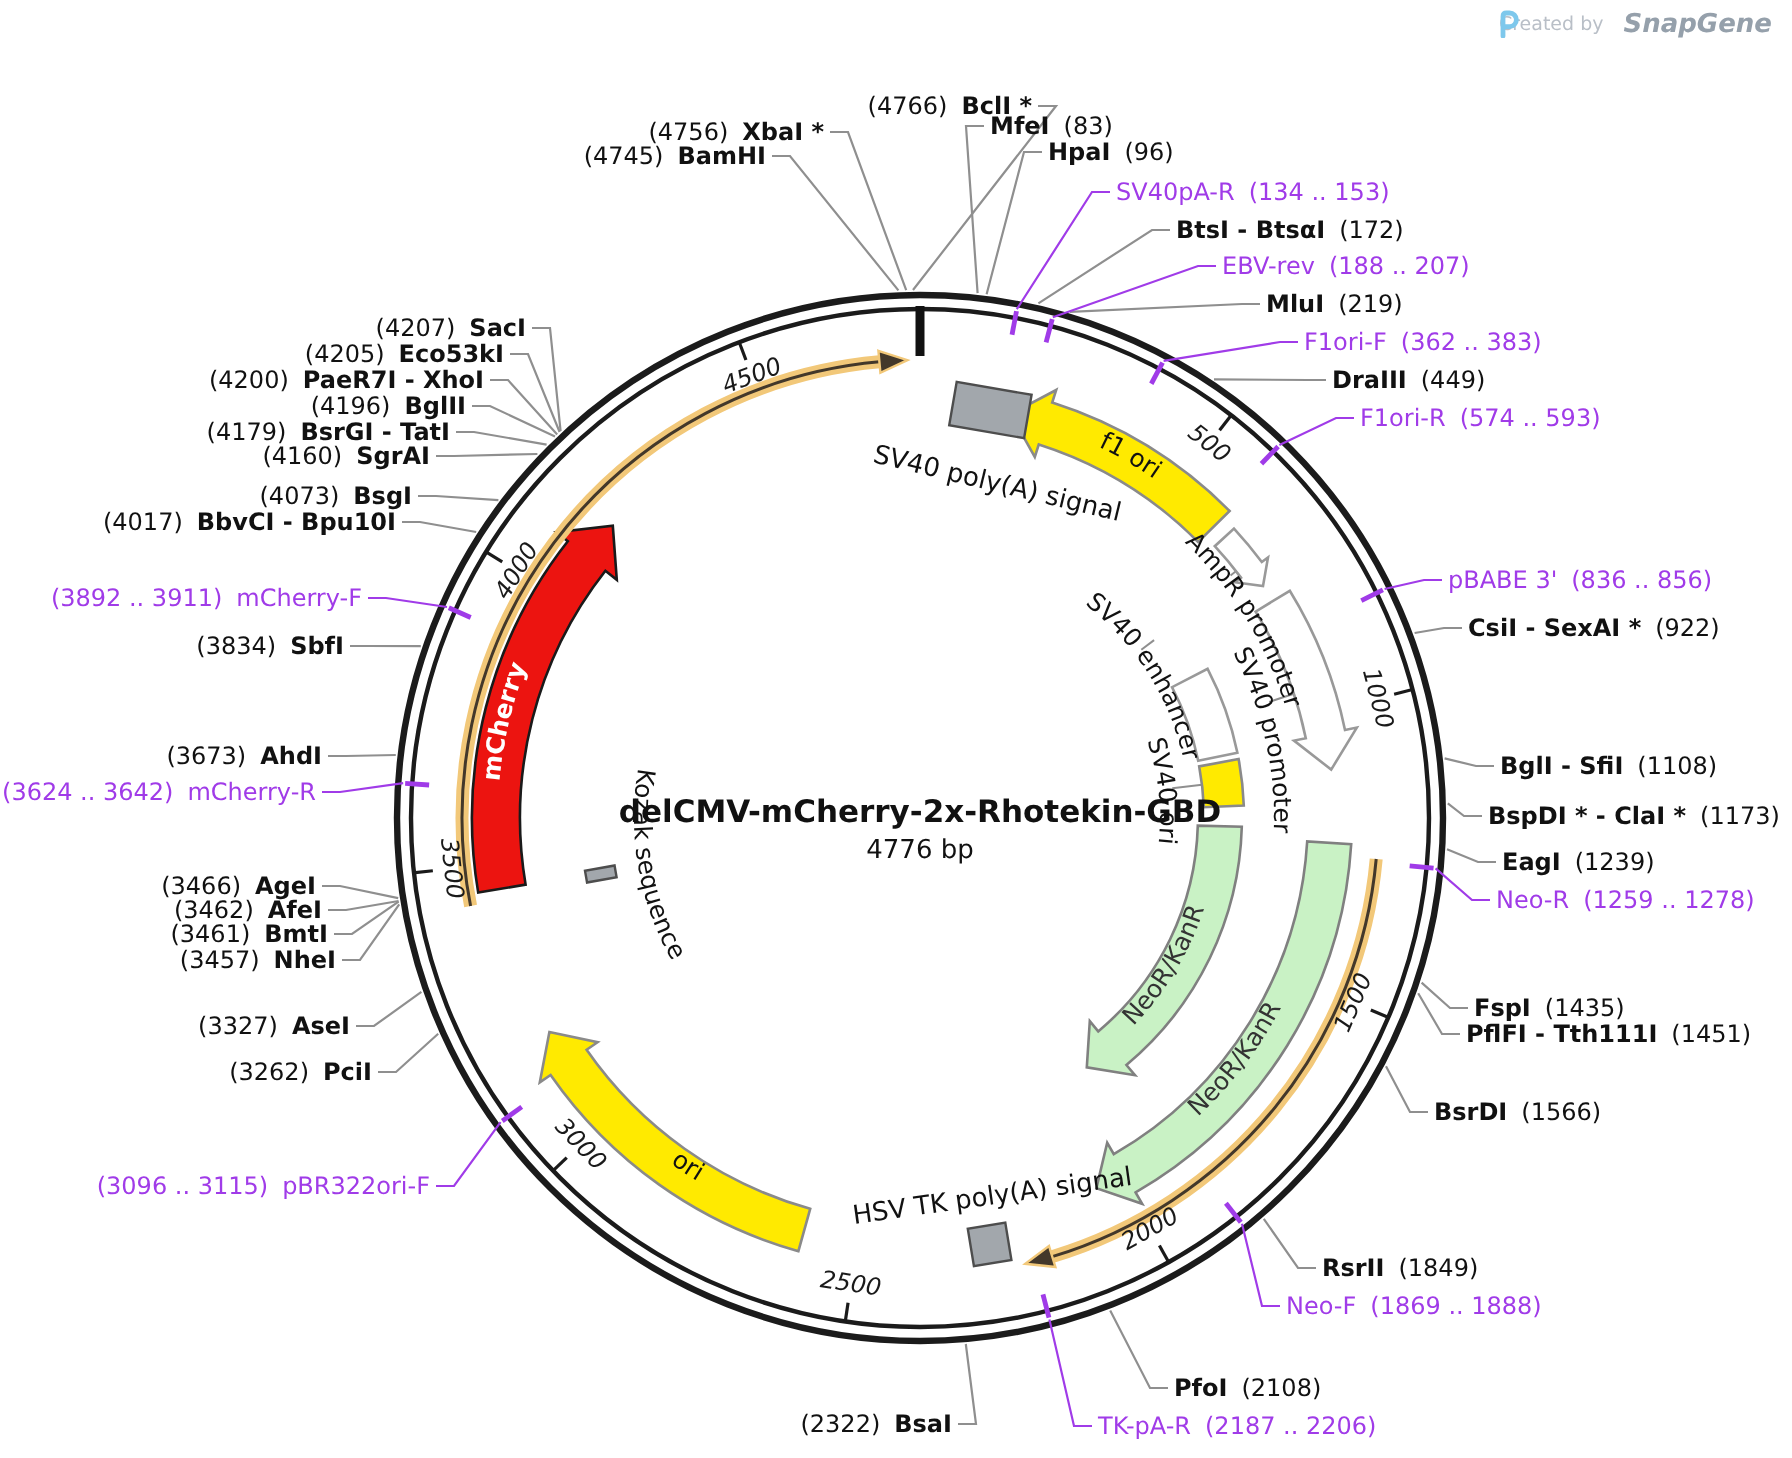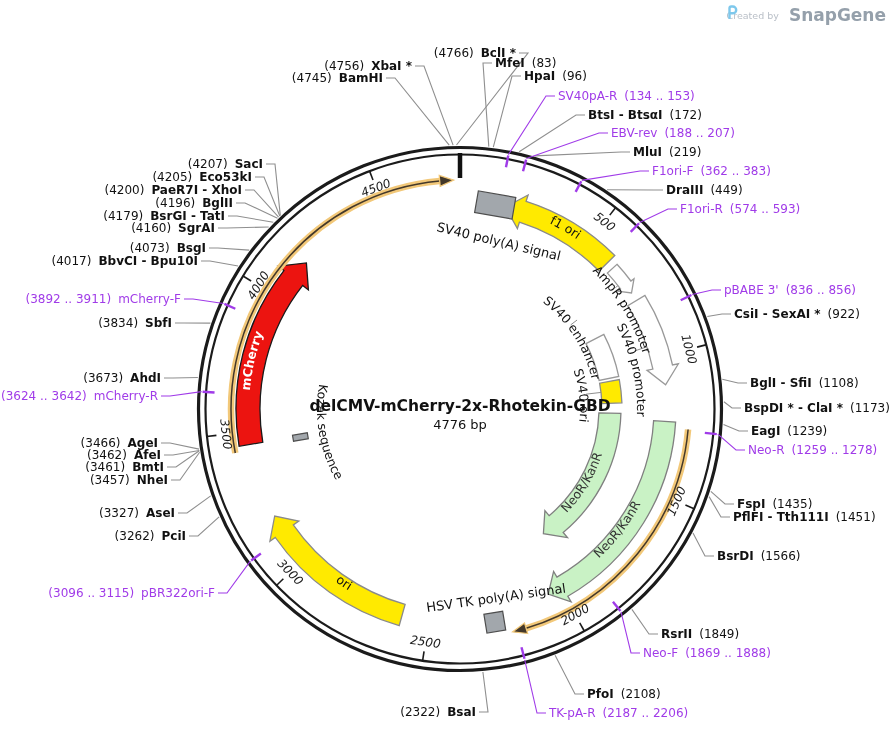--- a/index.html
+++ b/index.html
@@ -1,20 +1,20 @@
 <!DOCTYPE html>
 <html><head>
 <meta charset="utf-8">
 <style>
   html,body{margin:0;padding:0;background:#ffffff;}
   .canvas{position:relative;width:896px;height:729px;background:#ffffff;overflow:hidden;
           font-family:"DejaVu Sans","Liberation Sans",sans-serif;}
   .credit{position:absolute;top:5px;right:10px;display:flex;align-items:center;gap:5px;}
   .credit .created{font-size:9.5px;color:#b9bfc7;}
-  .credit .brand{font-size:17px;font-weight:bold;color:#95a0ab;}
+  .credit .brand{font-size:13px;font-weight:bold;color:#95a0ab;font-style:italic;}
   svg{position:absolute;left:0;top:0;}
   svg text{font-family:"DejaVu Sans","Liberation Sans",sans-serif;}
 </style>
 </head>
 <body>
 
 <div class="canvas">
   <div class="credit">
     <span class="created">Created by</span>
     <span>

